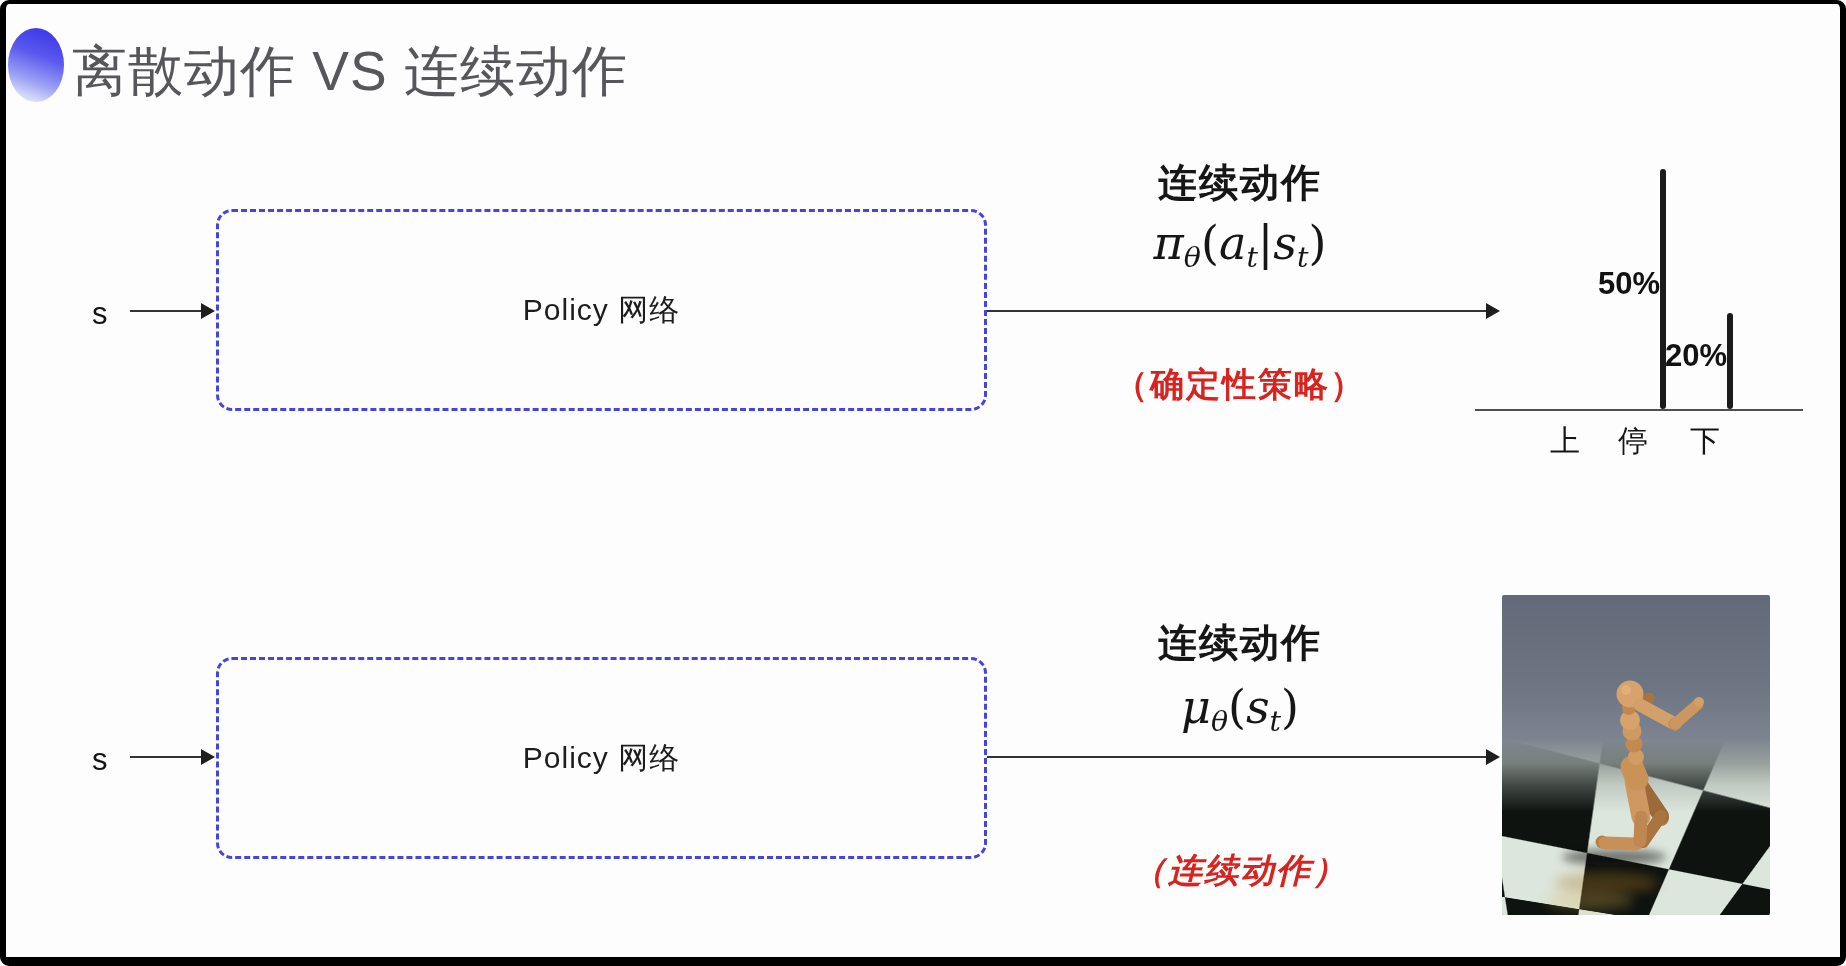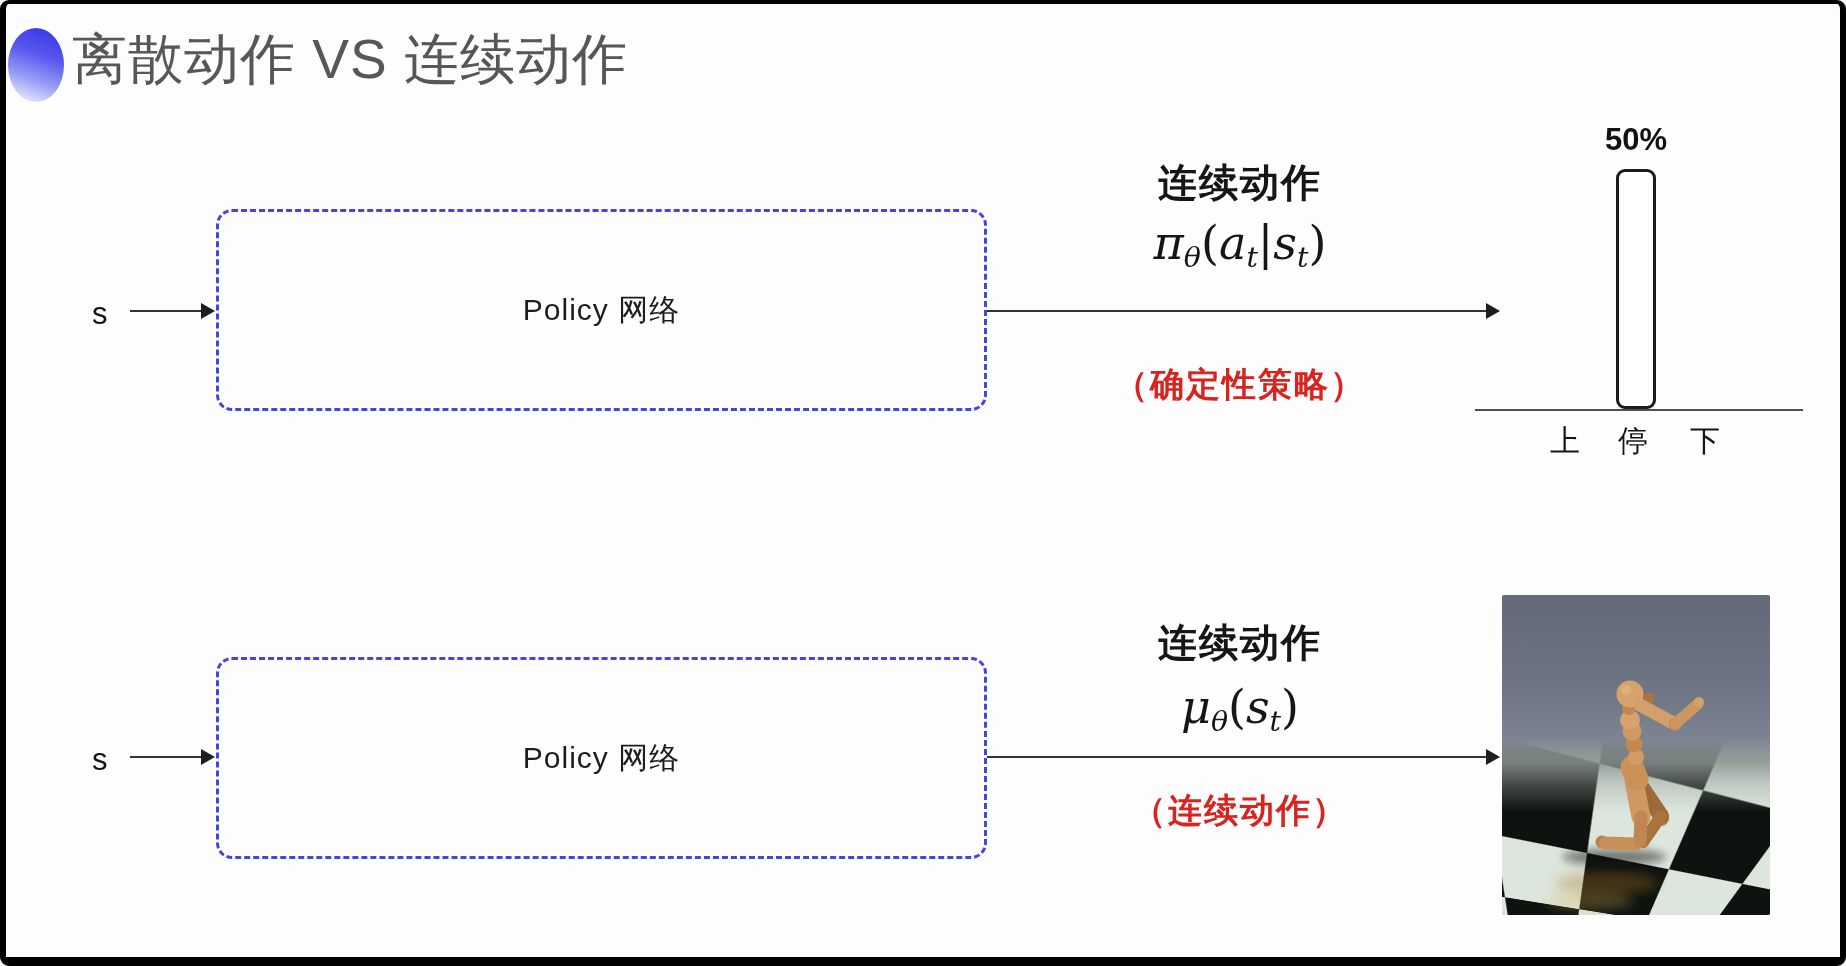--- a/index.html
+++ b/index.html
@@ -7,21 +7,21 @@
     width:1846px;height:966px;position:relative;overflow:hidden;
     background:#fdfdfe;font-family:"Liberation Sans","DejaVu Sans",sans-serif;
   }
   .frame{position:absolute;inset:0;border:solid #000;border-width:4px 6px 9px 6px;border-radius:9px;pointer-events:none;z-index:50;}
   
   .title-dot{
     position:absolute;left:8px;top:28px;width:56px;height:74px;border-radius:50%;
     background:linear-gradient(200deg,#403de9 12%,#5a58ee 38%,#9aa0f4 68%,#e3e6fb 92%,rgba(255,255,255,0) 100%);
   }
   .page-title{
-    position:absolute;left:72px;top:28px;font-size:55px;line-height:62px;color:#57575b;
+    position:absolute;left:72px;top:40px;font-size:55px;line-height:62px;color:#57575b;
     letter-spacing:1px;font-weight:500;white-space:nowrap;
   }
   
   .s-label{position:absolute;font-size:31px;color:#121212;font-weight:500;}
   .policy-box{
     position:absolute;left:216px;width:765px;height:196px;
     border:3px dashed #4644de;border-radius:16px;background:transparent;
     display:flex;align-items:center;justify-content:center;
   }
   .policy-box .box-label{font-size:30px;color:#1d1d1d;letter-spacing:1px;}
@@ -33,21 +33,21 @@
   .mid-col{position:absolute;left:1040px;width:400px;text-align:center;}
   .policy-name{font-size:39px;font-weight:600;color:#161616;letter-spacing:2px;}
   .formula{font-size:46px;color:#161616;font-family:"DejaVu Serif","Liberation Serif",serif;}
   .formula .it{font-style:italic;}
   .formula sub{font-style:italic;font-size:0.62em;vertical-align:-0.28em;}
   .formula .paren{font-style:normal;}
   .action-type{font-size:34px;font-weight:600;color:#d8231f;letter-spacing:2px;}
   
   .chart{position:absolute;left:1475px;top:118px;width:330px;height:345px;}
   .chart .baseline{position:absolute;left:0;top:291px;width:328px;height:2px;background:#4f4f4f;}
-  .bar-group{position:absolute;bottom:54px;width:60px;display:flex;flex-direction:column;align-items:center;justify-content:flex-end;}
+  .bar-group{position:absolute;bottom:54px;width:60px;display:flex;flex-direction:row;align-items:center;justify-content:flex-end;}
   .bar-group .pct{font-size:31px;font-weight:600;color:#121212;margin-bottom:11px;}
   .bar-group .bar-rect{width:40px;border:3px solid #1b1b1b;border-radius:9px;background:#fff;box-sizing:border-box;}
   .bar-group.g0{left:63px;}.bar-group.g1{left:131px;}.bar-group.g2{left:198px;}
   .cat-label{position:absolute;top:303px;width:60px;text-align:center;font-size:30px;color:#141414;font-weight:500;}
   .cat-label.c0{left:60px;}.cat-label.c1{left:128px;}.cat-label.c2{left:200px;}
   
   .mujoco{position:absolute;left:1502px;top:595px;width:268px;height:320px;overflow:hidden;border-radius:2px;}
   .mj-sky{position:absolute;inset:0;background:linear-gradient(180deg,#626a79 0%,#6e7684 30%,#7d8592 46%,#848c96 48%);}
   .mj-floorwrap{position:absolute;left:0;top:147px;width:100%;height:173px;overflow:hidden;}
   .mj-checker{
@@ -84,20 +84,24 @@
 </div>
 <div class="mid-col" style="top:362px;">
   <span class="action-type">（确定性策略）</span>
 </div>
 
 <div class="chart">
   <div class="bar-group g1">
     <div class="pct">50%</div>
     <div class="bar-rect" style="height: 240px;"></div>
   </div>
+  <div class="bar-group g2">
+    <div class="pct">20%</div>
+    <div class="bar-rect" style="height: 96px;"></div>
+  </div>
   <div class="baseline"></div>
   <div class="cat-label c0">上</div>
   <div class="cat-label c1">停</div>
   <div class="cat-label c2">下</div>
 </div>
 
 <div class="s-label" style="left:92px;top:742px;">s</div>
 <div class="arrow" style="left:130px;top:756px;width:72px;"></div>
 
 <div class="policy-box" style="top:657px;">
@@ -105,21 +109,21 @@
 </div>
 
 <div class="arrow" style="left:987px;top:756px;width:500px;"></div>
 
 <div class="mid-col" style="top:616px;">
   <span class="policy-name">连续动作</span>
 </div>
 <div class="mid-col formula" style="top:680px;">
   <span class="it">μ</span><sub>θ</sub><span class="paren">(</span><span class="it">s</span><sub>t</sub><span class="paren">)</span>
 </div>
-<div class="mid-col" style="top:788px;">
+<div class="mid-col" style="top:848px;font-style:italic;">
   <span class="action-type">（连续动作）</span>
 </div>
 
 <div class="mujoco">
   <div class="mj-sky"></div>
   <div class="mj-floorwrap">
     <div class="mj-checker"></div>
   </div>
   <div class="mj-haze"></div>
   <svg class="mj-svg" viewBox="0 0 268 320">

